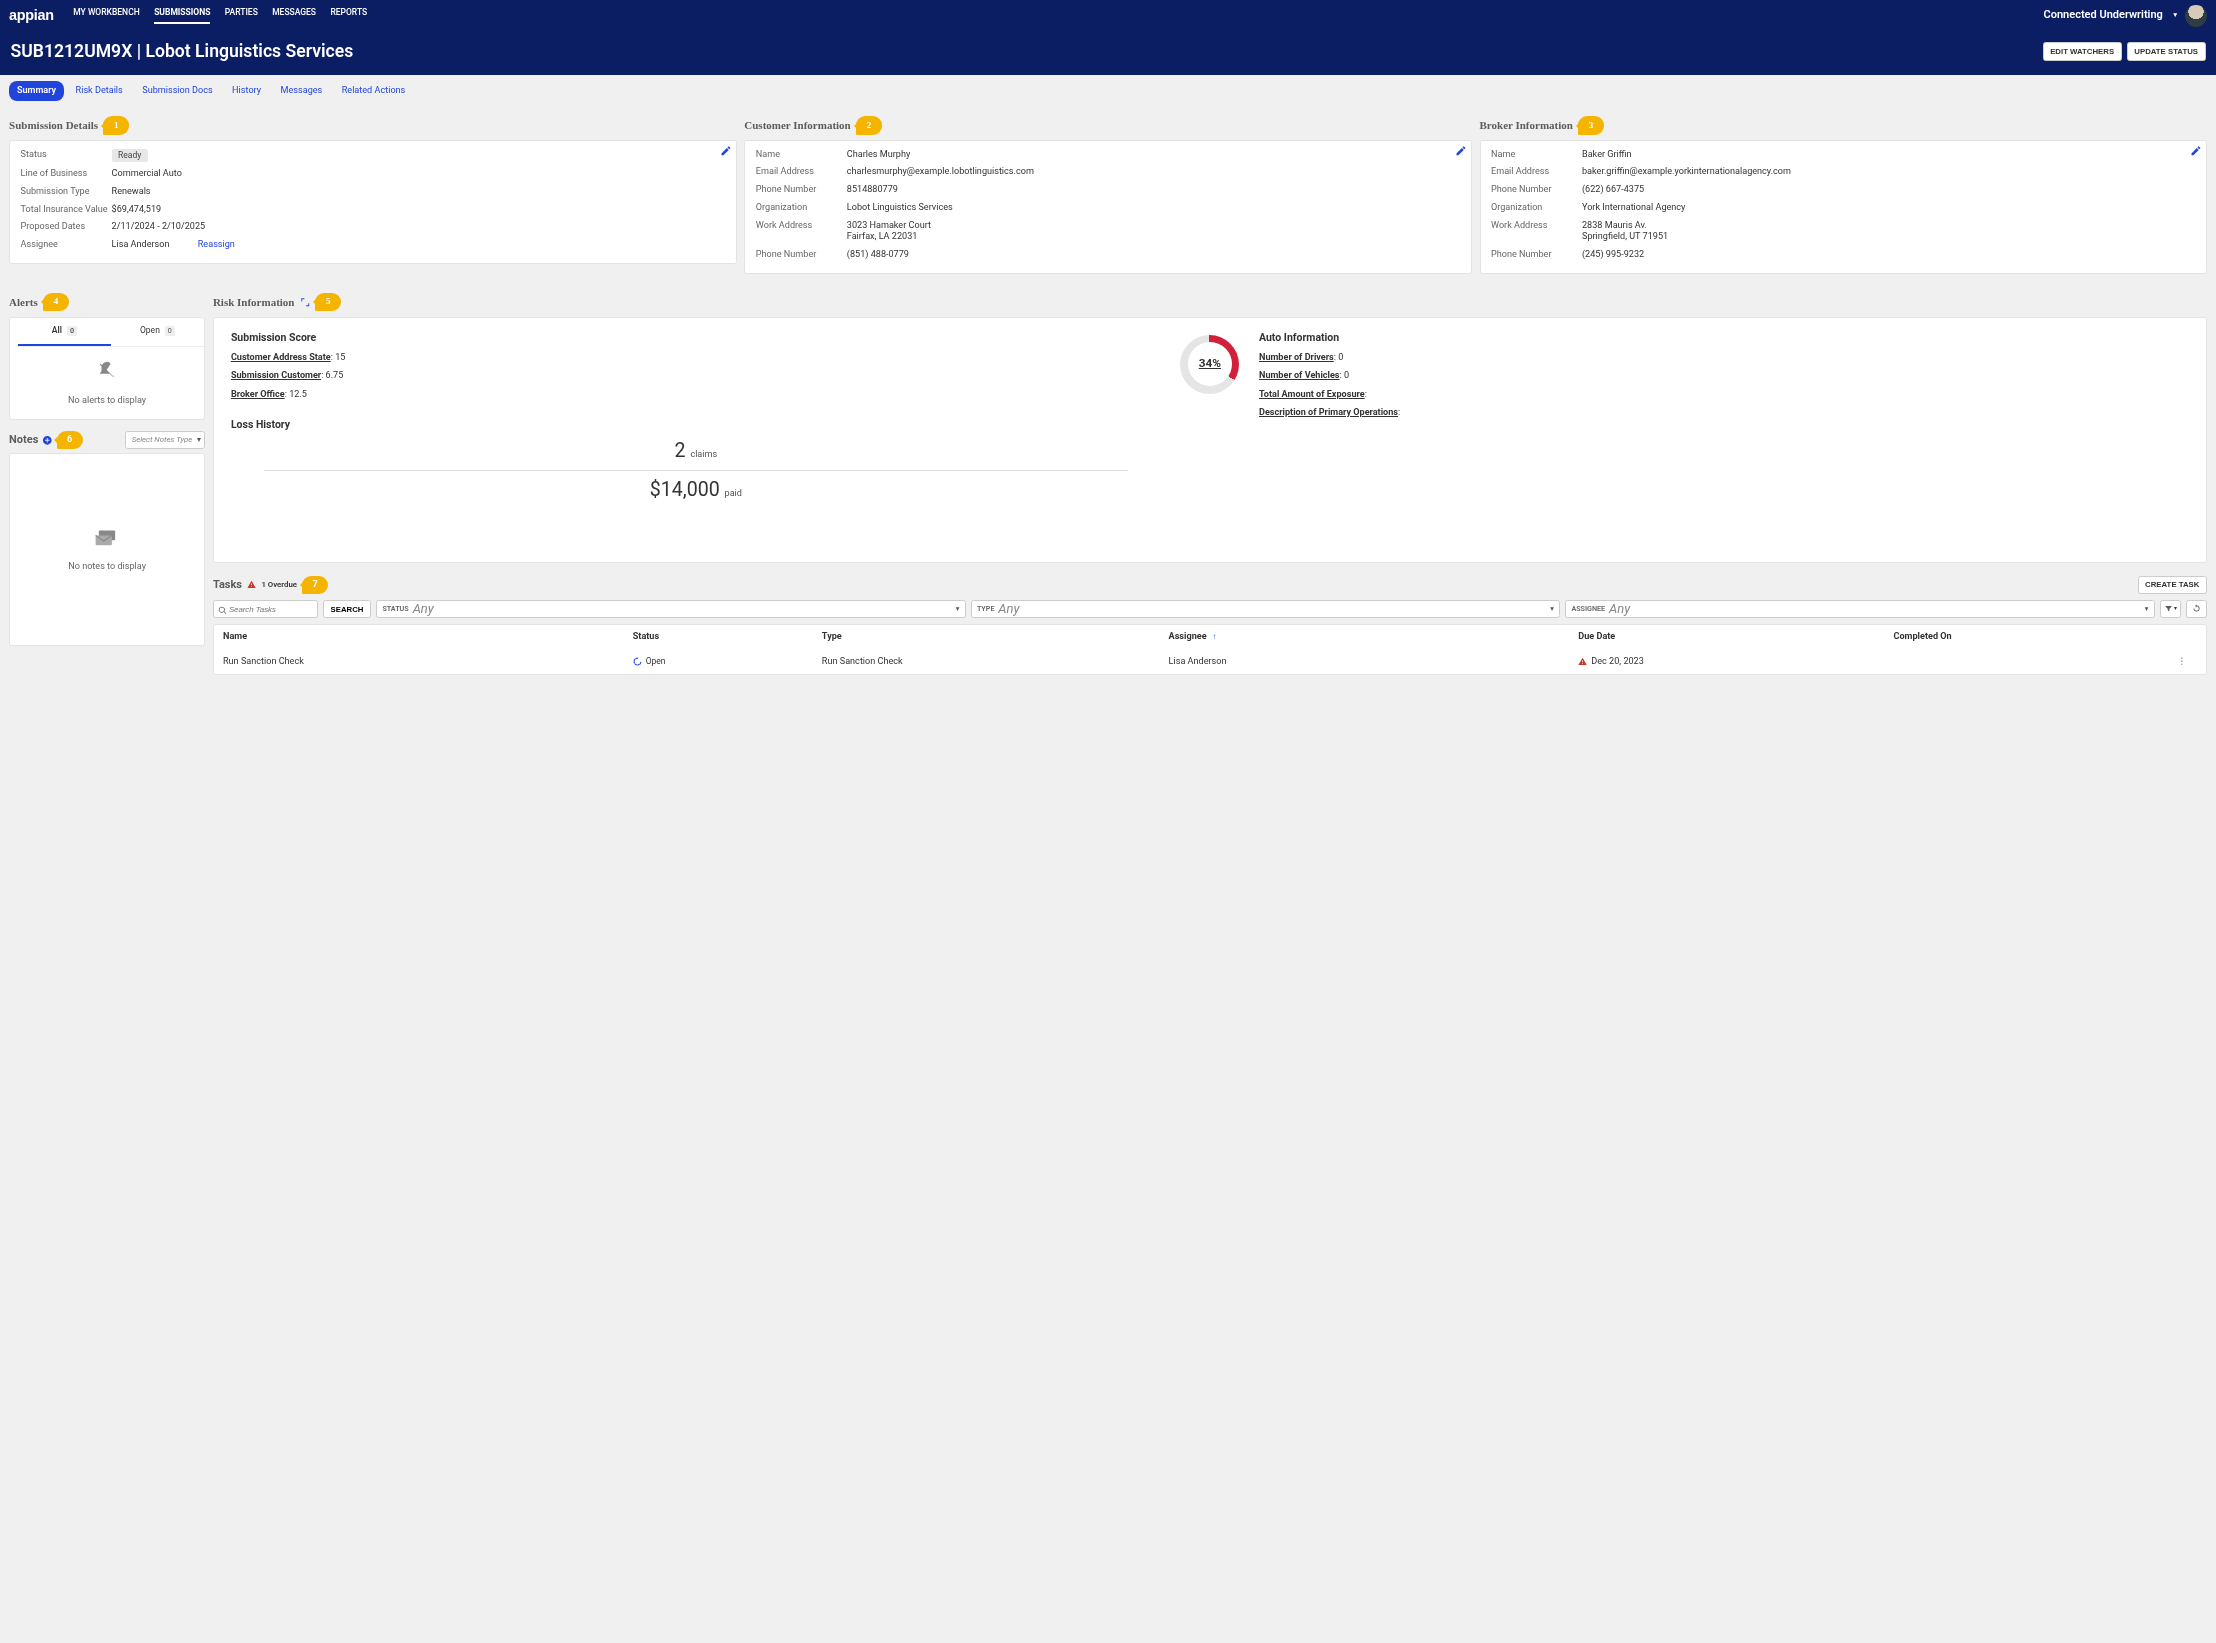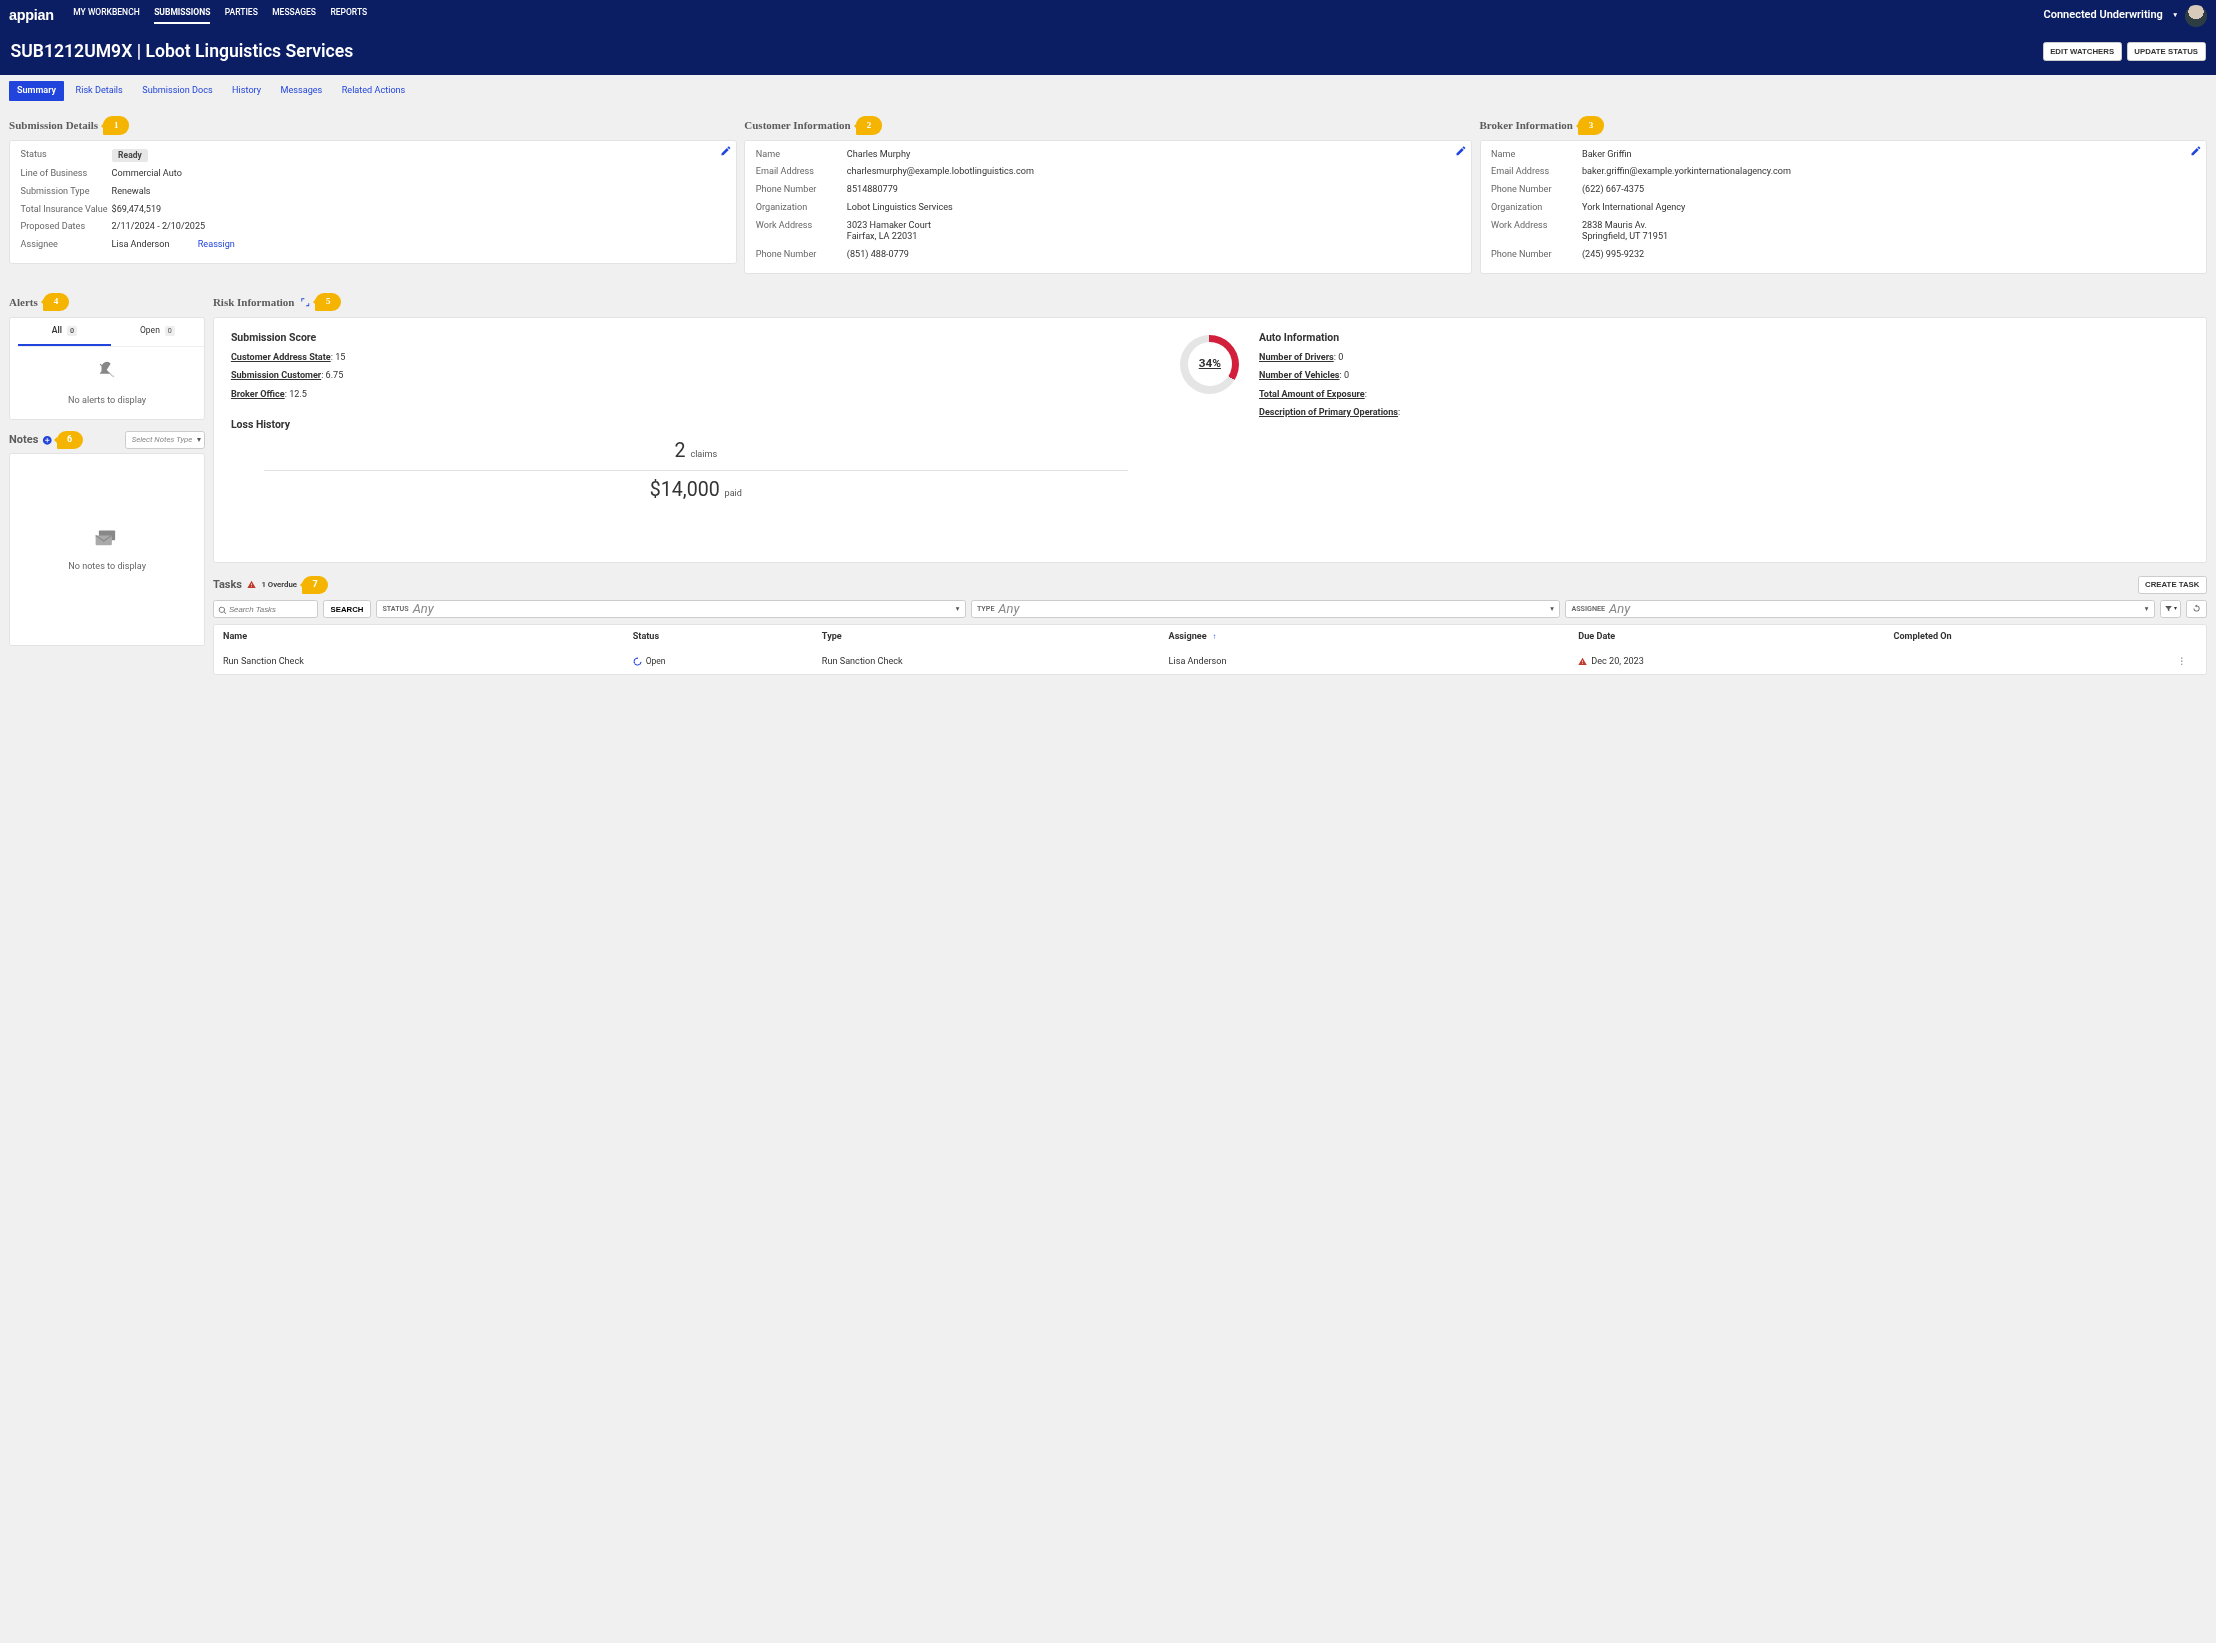--- a/index.html
+++ b/index.html
@@ -70,21 +70,21 @@
 .btn-white {
   background:#fff; color:#333; font-size:7.8px; font-weight:600;
   padding:3.9px 6.5px; border-radius:2.6px; border:0.7px solid #ccc; cursor:pointer;
 }
 
 
 .tabstrip {
   display:flex; gap:3.9px; padding:6.5px 9.1px 0 9.1px;
 }
 .tab {
-  color:#2145dc; font-size:9.1px; padding:3.9px 7.8px; border-radius:1px; cursor:pointer;
+  color:#2145dc; font-size:9.1px; padding:3.9px 7.8px; border-radius:8px; cursor:pointer;
 }
 .tab.active {
   background:#2145dc; color:#fff; font-weight:600;
 }
 
 
 .content {
   padding: 9.1px;
 }
 .row1 {
@@ -125,21 +125,21 @@
   transform: translateY(-50%);
   border:3.3px solid transparent; border-right-color:#f5b400;
 }
 
 
 .lv { display:grid; grid-template-columns: 91px 1fr; row-gap:5.9px; font-size:9.1px; }
 .lv .l { color:#666; }
 .lv .v { color:#333; }
 .status-badge {
   display:inline-block; background:#e7e7e7; color:#444;
-  border-radius:2.6px; padding:1.3px 6.5px; font-size:8.5px;font-weight:bold;
+  border-radius:2.6px; padding:1.3px 6.5px; font-size:8.5px;
 }
 .link { color:#2145dc; cursor:pointer; }
 .reassign { color:#2145dc; cursor:pointer; margin-left:26px; }
 
 
 .row2 {
   display:grid;
   grid-template-columns: 196px 1fr;
   gap: 7.8px;
   margin-top:13px;

